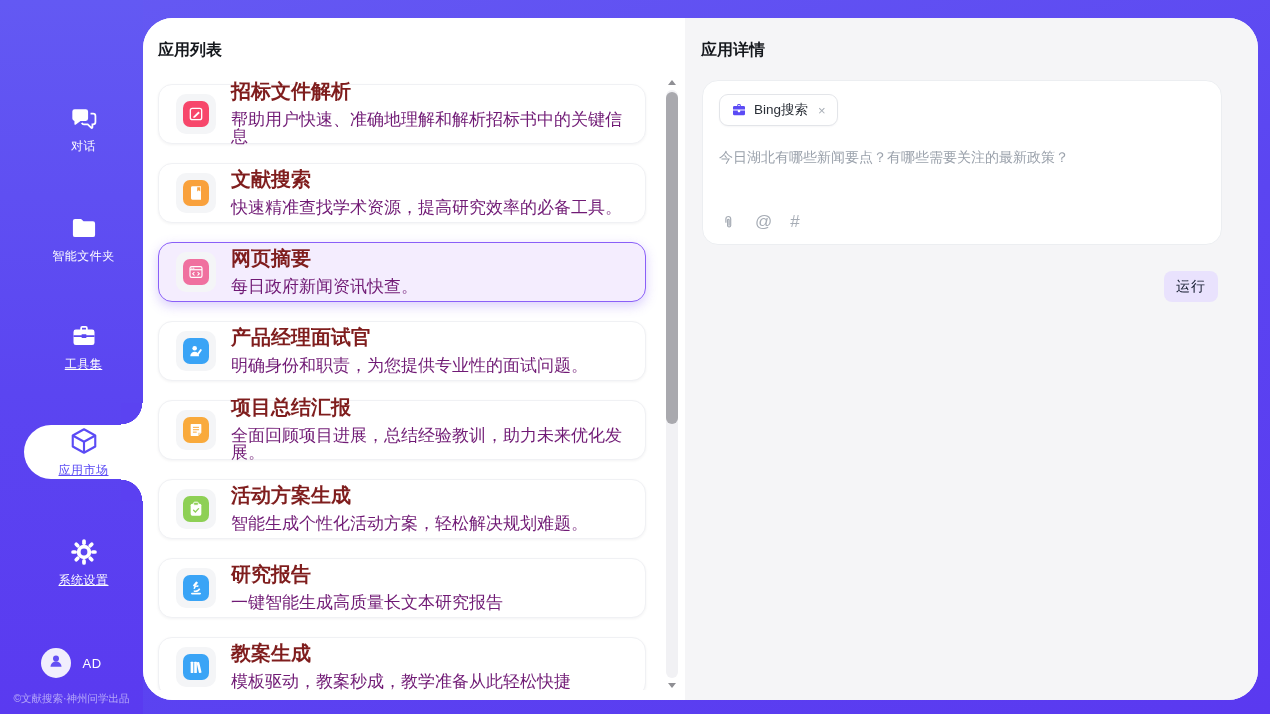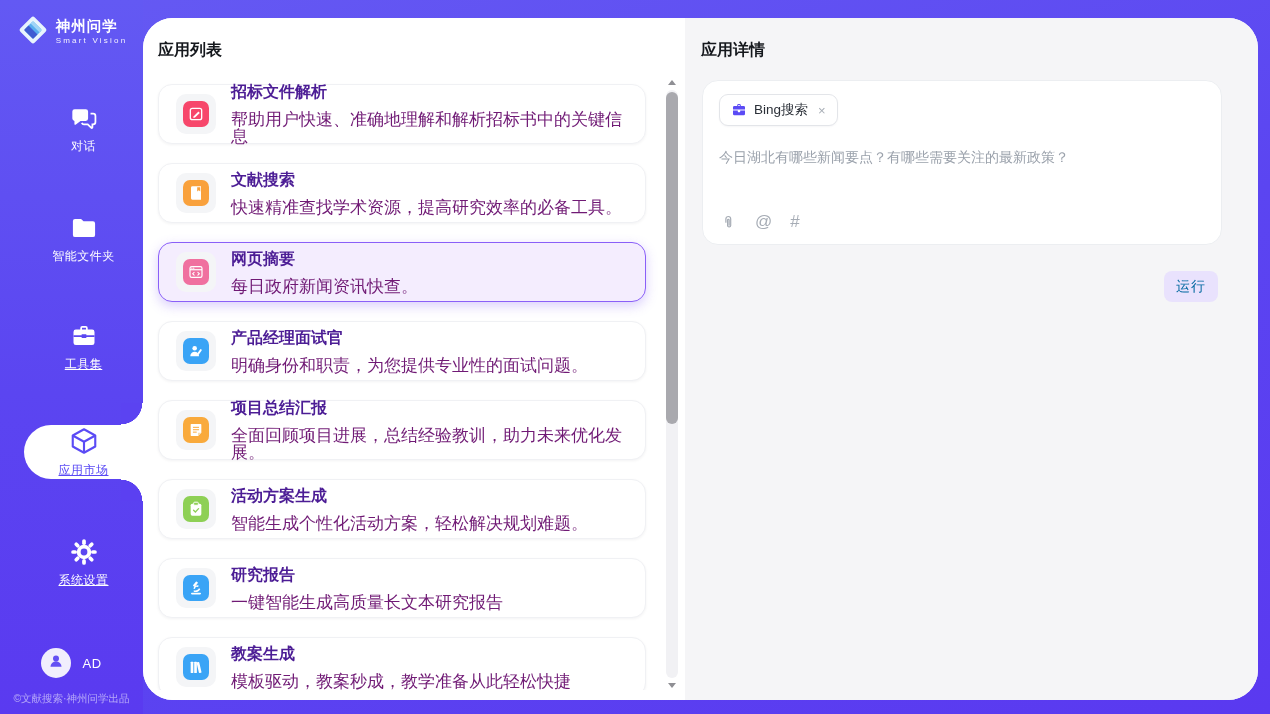--- a/index.html
+++ b/index.html
@@ -54,21 +54,21 @@
   .app-card { height:60px; margin-bottom:19px; background:#fff; border:1px solid #f0f1f4;
     border-radius:14px; box-shadow:0 1px 3px rgba(25,28,40,.05); display:flex; align-items:center;
     padding:0 14px 0 17px; gap:15px; cursor:pointer; }
   .app-card.selected { background:#f4edfe; border:1px solid #8a5ff8;
     box-shadow:0 4px 12px rgba(122,82,246,.28);align-items:center; }
   .card-icon-wrap { width:40px; height:40px; border-radius:10px; background:#f4f5f7;
     display:flex; align-items:center; justify-content:center; flex:none; }
   .card-icon-box { width:26px; height:26px; border-radius:7px; display:flex;
     align-items:center; justify-content:center; }
   .card-text { display:flex; flex-direction:column; }
-  .card-title { font-size:16px; font-weight:700; color:#4c1d95; line-height:17px; }
+  .card-title { font-size:20px; font-weight:700; color:#7f1d1d; line-height:17px; }
   .card-desc { font-size:17px; color:#701a75; line-height:17px; margin-top:11px; }
 
   
   .sb { position:absolute; right:6px; top:60px; width:14px; height:612px; cursor:pointer; }
   .sb-track { position:absolute; top:12px; bottom:12px; left:1px; width:12px; background:#f1f1f4; border-radius:6px; }
   .sb-thumb { position:absolute; top:14px; left:1px; width:12px; height:332px; background:#a9a9ae; border-radius:6px; }
   .sb-up { position:absolute; top:2px; left:3px; width:0; height:0;
     border-left:4px solid transparent; border-right:4px solid transparent; border-bottom:5px solid #8f8f94; }
   .sb-down { position:absolute; bottom:2px; left:3px; width:0; height:0;
     border-left:4px solid transparent; border-right:4px solid transparent; border-top:5px solid #8f8f94; }
@@ -82,43 +82,27 @@
     box-shadow:0 1px 2px rgba(25,28,40,.04); }
   .tag-label { font-size:13.5px; color:#2b3038; }
   .tag-close { font-size:13px; color:#a7adb5; margin-left:3px; cursor:pointer; }
   .prompt-input { display:block; margin-top:21px; width:100%; height:58px; border:none; outline:none;
     resize:none; background:transparent; font-family:inherit; font-size:14px; color:#9aa1ab; line-height:20px; }
   .attach-row { position:absolute; left:17px; bottom:12px; display:flex; align-items:center;
     gap:18px; color:#a6acb5; }
   .attach-row .sym { font-size:17px; cursor:pointer; }
   .attach-row .clip { cursor:pointer; display:flex; }
   .run-btn { position:absolute; top:253px; right:40px; height:31px; padding:0 12px;
-    background:#e9e2fd; color:#0369a1; border:none; border-radius:8px; font-size:14px;
+    background:#e9e2fd; color:#0f172a; border:none; border-radius:8px; font-size:14px;
     font-family:inherit; cursor:pointer; letter-spacing:1px; }
 </style>
 </head>
 <body>
 
 <aside class="sidebar">
-  <div class="logo">
-    <span>
-      <svg viewBox="0 0 40 40" width="34" height="34">
-        <g transform="rotate(45 20 20)">
-          <rect x="8" y="8" width="24" height="24" rx="3" fill="#e8f4fd"></rect>
-          <rect x="12.5" y="12.5" width="15" height="15" rx="2" fill="#58aef0"></rect>
-          <path d="M12.5 20h15v7.5h-15z" fill="#3b4ecc" opacity="0.85"></path>
-          <path d="M12.5 12.5h15v4h-15z" fill="#9fd4f6"></path>
-        </g>
-      </svg>
-    </span>
-    <span class="logo-text">
-      <div class="logo-name">神州问学</div>
-      <div class="logo-sub">Smart Vision</div>
-    </span>
-  </div>
 
   <nav id="sidebar-nav">
       <div class="nav-item">
     <span class="nav-icon">
           <svg viewBox="0 0 24 24" width="28" height="28">
             <path d="M4 4.5h9.5a2 2 0 0 1 2 2v6a2 2 0 0 1-2 2H9l-4.2 3.2a.6.6 0 0 1-1-.5v-2.7A2.1 2.1 0 0 1 2 12.5v-6a2 2 0 0 1 2-2z" fill="#fff"></path>
             <path d="M17.6 8.2h2.2a2 2 0 0 1 2 2v5.2a2 2 0 0 1-2 2h-.6V20a.5.5 0 0 1-.9.4l-3.1-3h-3.3a2 2 0 0 1-1.8-1.2" fill="none" stroke="#fff" stroke-width="1.5"></path>
           </svg>
         </span>
     <span class="nav-label">对话</span>

